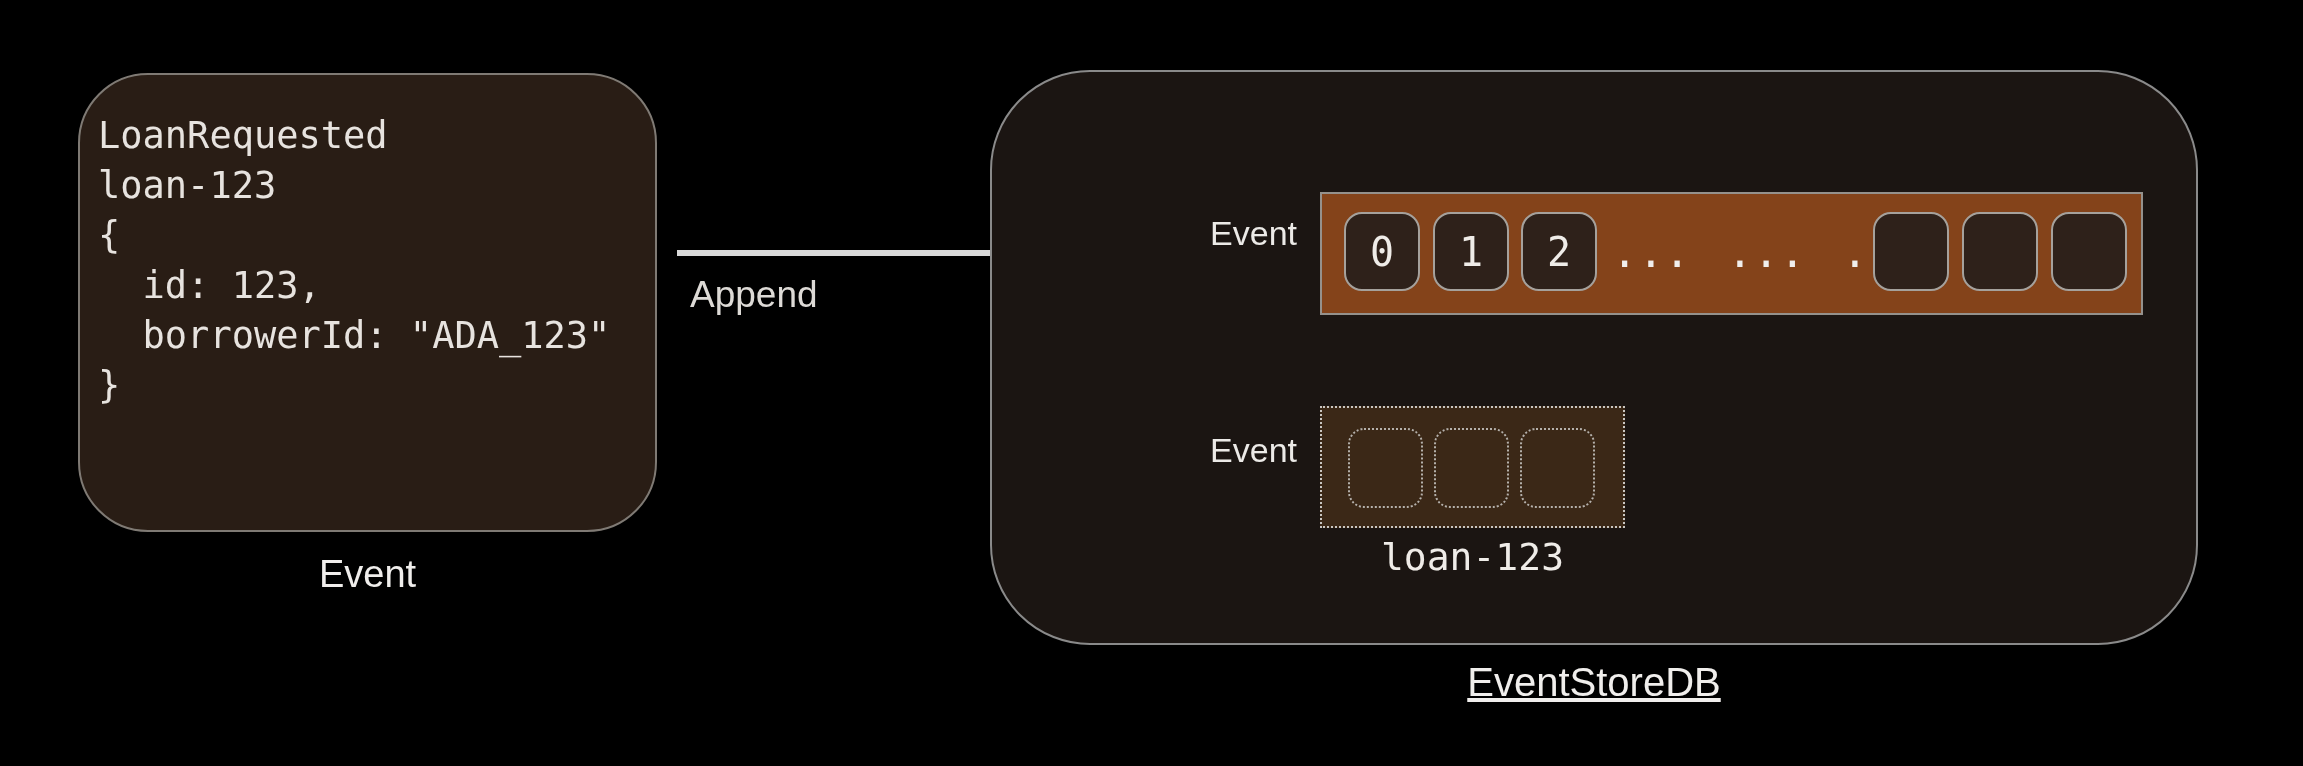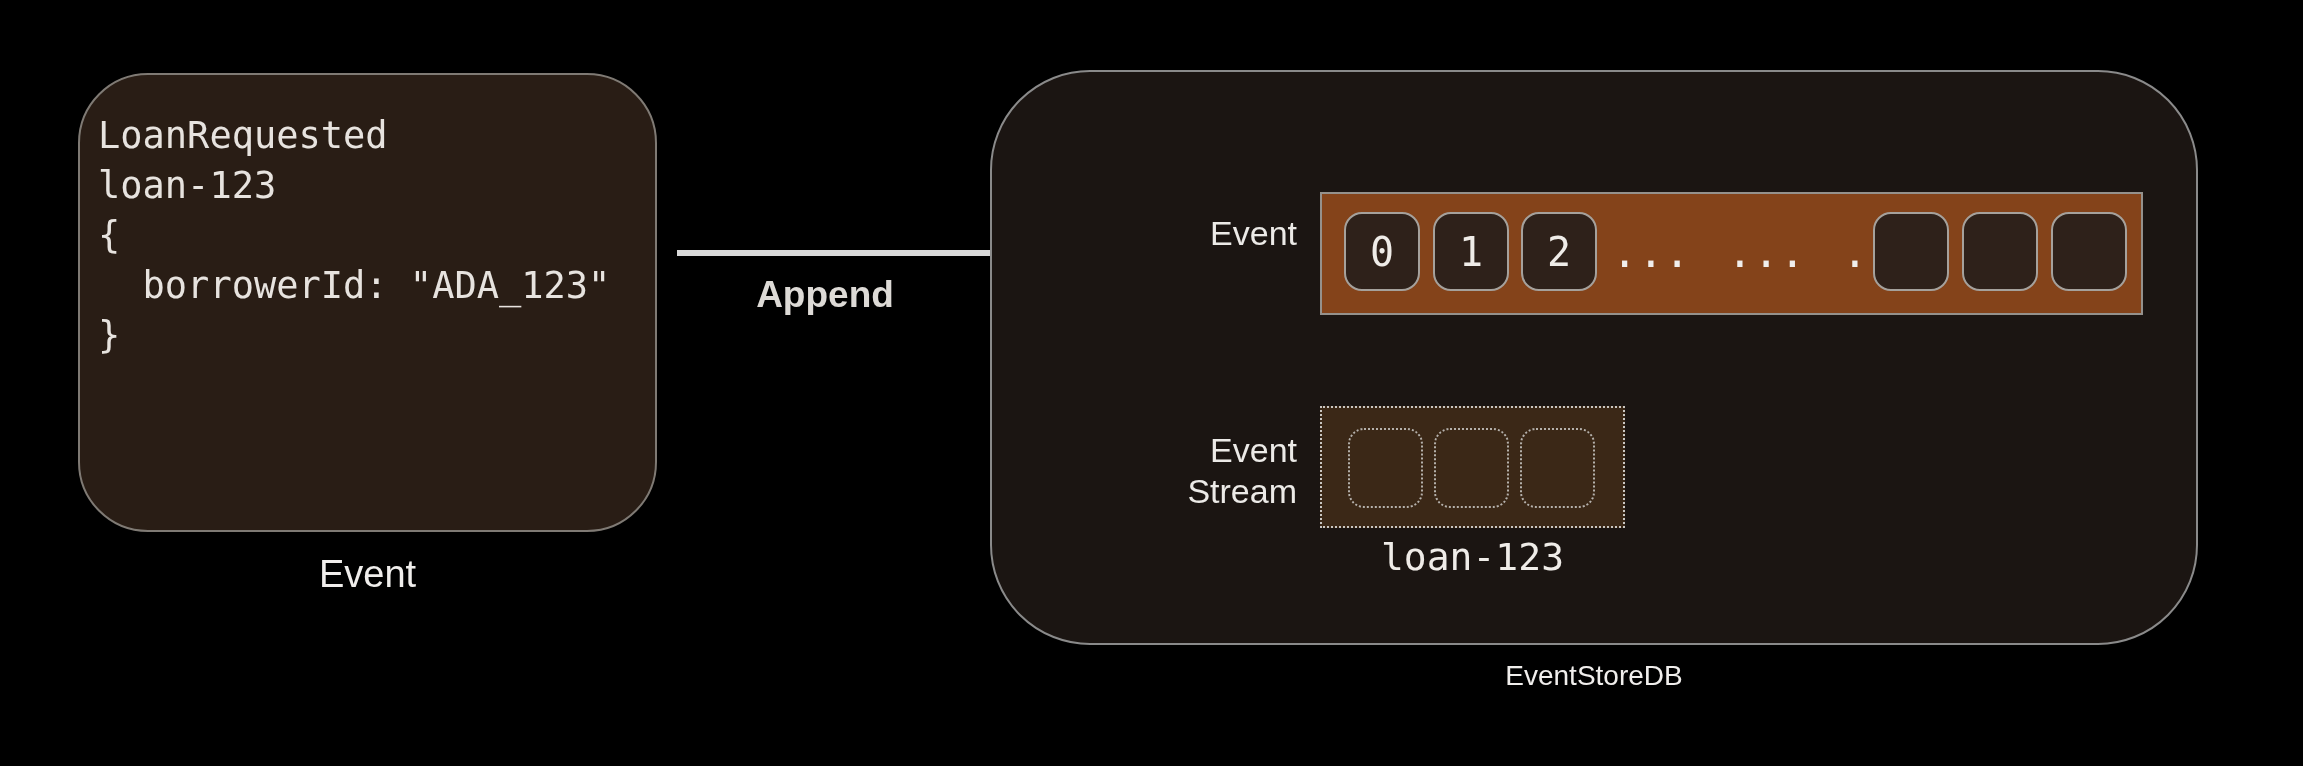--- a/index.html
+++ b/index.html
@@ -16,34 +16,34 @@
   .code{
     font-family:"DejaVu Sans Mono","Liberation Mono",monospace;
     font-size:37px;line-height:50px;color:#e7e3df;white-space:pre;
   }
   .card-label{
     position:absolute;left:78px;top:553px;width:579px;text-align:center;
     font-size:38px;color:#f0eeec;
   }
   
   .append-label{
-    position:absolute;left:690px;top:274px;width:270px;text-align:center;
-    font-size:37px;color:#dddad6;font-weight:bold;
+    position:absolute;left:690px;top:274px;width:270px;text-align:left;
+    font-size:37px;color:#dddad6;
   }
   
   .arrows{position:absolute;left:0;top:0;width:2303px;height:766px;pointer-events:none;}
   
   .store{
     position:absolute;left:990px;top:70px;width:1208px;height:575px;
     background:#1b1512;border:2px solid #8a8a8a;border-radius:100px;
     box-sizing:border-box;
   }
   .store-label{
     position:absolute;left:990px;top:660px;width:1208px;text-align:center;
-    font-size:28px;color:#f0eeec;
+    font-size:40px;color:#f0eeec;text-decoration:underline;
   }
   
   .side-label{
     position:absolute;width:240px;text-align:right;
     font-size:34px;line-height:41px;color:#eceae7;
   }
   .log-label{left:1057px;top:213px;}
   .stream-label{left:1057px;top:430px;}
   
   .log-bar{
@@ -82,20 +82,21 @@
 </style>
 </head>
 <body>
 
 <div class="canvas">
 
   <div class="event-card">
     <div class="code">LoanRequested</div>
     <div class="code">loan-123</div>
     <div class="code">{</div>
+    <div class="code">  id: 123,</div>
     <div class="code">  borrowerId: "ADA_123"</div>
     <div class="code">}</div>
   </div>
   <div class="card-label">Event</div>
 
   <svg class="arrows" viewBox="0 0 2303 766">
     <path d="M 677 253 L 1128 253" fill="none" stroke="#d9d9d9" stroke-width="6"></path>
     <polygon points="1121,231 1158,253 1121,275" fill="#d9d9d9"></polygon>
     <path d="M 1040 253 Q 1066 254 1066 280 L 1066 444 Q 1066 470 1092 470 L 1124 470" fill="none" stroke="#d9d9d9" stroke-width="6"></path>
     <polygon points="1117,448 1154,470 1117,492" fill="#d9d9d9"></polygon>
@@ -112,21 +113,20 @@
   <div class="log-cell c0">0</div>
   <div class="log-cell c1">1</div>
   <div class="log-cell c2">2</div>
   <div class="log-dots">... ... ...</div>
   <div class="log-cell e0"></div>
   <div class="log-cell e1"></div>
   <div class="log-cell e2"></div>
 
   <div class="side-label stream-label">
     <div>Event</div>
-    <div>Stream</div>
   </div>
   <div class="stream-box">
     <div class="stream-cell s0"></div>
     <div class="stream-cell s1"></div>
     <div class="stream-cell s2"></div>
   </div>
   <div class="stream-name">loan-123</div>
 
 </div>
 

